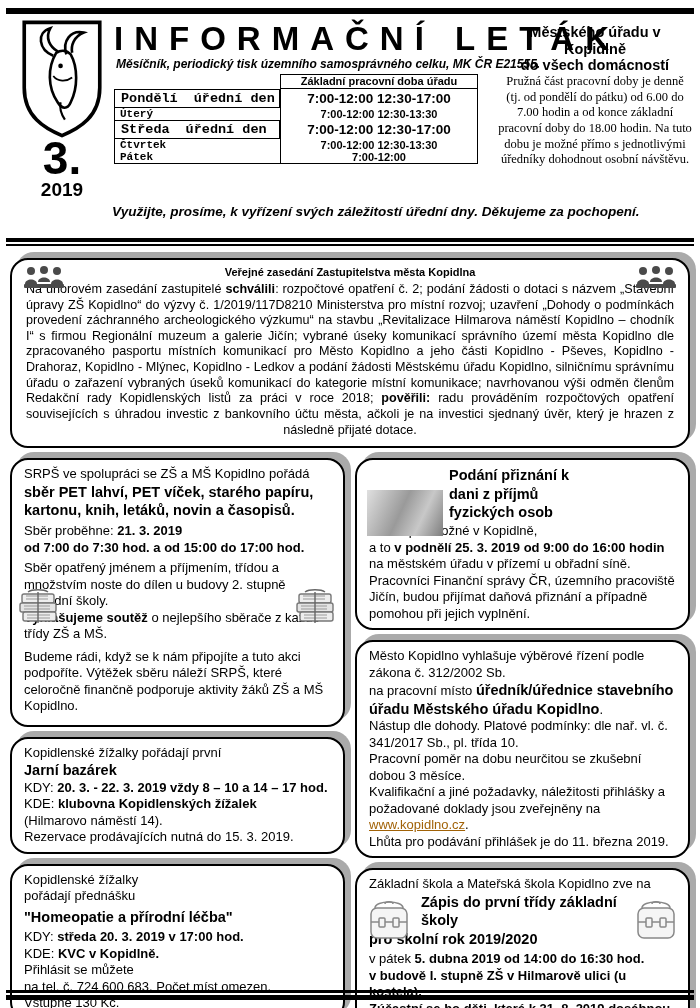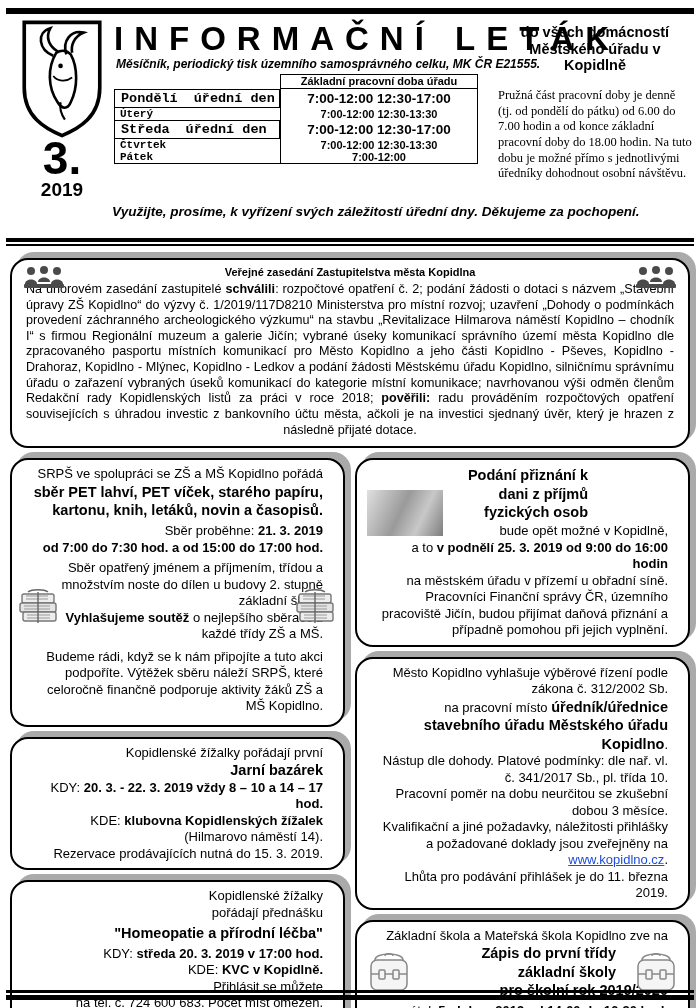--- a/index.html
+++ b/index.html
@@ -17,46 +17,46 @@
   
   .header { display:flex; padding:4px 8px 0 10px; }
   .h-left { width:104px; display:flex; flex-direction:column; align-items:center; }
   .issue-no { font-size:46px; font-weight:bold; line-height:0.9; margin-top:-6px; }
   .issue-year { font-size:19px; font-weight:bold; }
   .h-mid { width:376px; }
   .main-title { font-size:33px; font-weight:bold; letter-spacing:11px; white-space:nowrap; line-height:1.0; margin-top:4px; }
   .subtitle { font-size:12px; font-weight:bold; font-style:italic; margin:2px 0 3px 2px; white-space:nowrap; }
   .h-right { flex:1; padding-left:8px; }
   .dist { font-size:14.5px; font-weight:bold; text-align:center; line-height:1.15; margin-top:6px; }
-  .flex-note { font-family:"Liberation Serif", serif; font-size:12.5px; line-height:1.25; margin-top:14px; }
+  .flex-note { font-family:"Liberation Serif", serif; font-size:12.5px; text-align:center; line-height:1.25; margin-top:0; }
   .office-note { font-size:13.5px; font-weight:bold; font-style:italic; margin:3px 0 19px 112px; }
 
   
   .hours-table { display:grid; grid-template-columns:166px 198px; font-size:11px; margin-top:1px; }
   .ht-caption { grid-column:2; border:1px solid #000; text-align:center; font-weight:bold; font-size:11px; padding:0 0 1px; }
   .ht-day { font-weight:bold; display:flex; gap:16px; align-items:center; padding:0 0 0 5px; border-left:1px solid #000;font-family:Liberation Mono, monospace; }
   .ht-day.emph { border:1.5px solid #000; font-size:13.5px; padding:1px 0 1px 6px; }
   .ht-hours { text-align:center; font-weight:bold; border-left:1px solid #000; border-right:1px solid #000;
               display:flex; align-items:center; justify-content:center; }
   .ht-hours.emph { font-size:13.5px; }
   .ht-row-last { border-bottom:1px solid #000; }
 
   
   .box { border:2px solid #000; border-radius:18px; background:#fff; box-shadow:6px -6px 0 #aaa;
-         padding:6px 20px; position:relative; text-align:right; font-size:13px; line-height:1.27; }
+         padding:6px 12px; position:relative; text-align:left; font-size:13px; line-height:1.27; }
   .council-box { margin:12px 10px 0; text-align:justify; text-align-last:center; font-size:12.6px; line-height:1.24; padding:6px 14px 8px; }
   .council-title { text-align:right; font-weight:bold; font-size:11px; margin-bottom:2px; }
   .cols { display:flex; gap:10px; margin:10px 10px 0; align-items:flex-start; }
   .col { width:336px; display:flex; flex-direction:column; gap:10px; }
   .b { font-weight:bold; }
   .big { font-size:14.5px; }
   .corner-icon { position:absolute; top:6px; }
   .corner-icon.left { left:10px; } .corner-icon.right { right:10px; }
   .mid-icon { position:absolute; }
-  .link { color:#1d4ed8; text-decoration:underline; cursor:pointer; }
+  .link { color:#a16207; text-decoration:underline; cursor:pointer; }
   .photo { width:76px; height:46px; background:linear-gradient(115deg,#e0e0e0 0%,#9a9a9a 45%,#c8c8c8 70%,#7d7d7d 100%); }
 </style>
 </head>
 <body>
 
 <div class="page">
   <div class="rule rule-top"></div>
 
   <div class="header">
     <div class="h-left">
@@ -106,22 +106,22 @@
 
         <div class="ht-day ht-row-last">
           <span>Pátek</span>
         </div>
         <div class="ht-hours ht-row-last">7:00-12:00</div>
       </div>
     </div>
 
     <div class="h-right">
       <div class="dist">
+        <div>Městského úřadu v Kopidlně</div>
         <div>do všech domácností</div>
-        <div>Městského úřadu v Kopidlně</div>
       </div>
       <div class="flex-note">Pružná část pracovní doby je denně (tj. od pondělí do pátku) od 6.00 do 7.00 hodin a od konce základní pracovní doby do 18.00 hodin. Na tuto dobu je možné přímo s jednotlivými úředníky dohodnout osobní návštěvu.</div>
     </div>
   </div>
 
   <div class="office-note">Využijte, prosíme, k vyřízení svých záležitostí úřední dny.  Děkujeme za pochopení.</div>
   <div class="rule rule-mid">
       <div class="bar1"></div>
       <div class="bar2"></div>
     </div>

